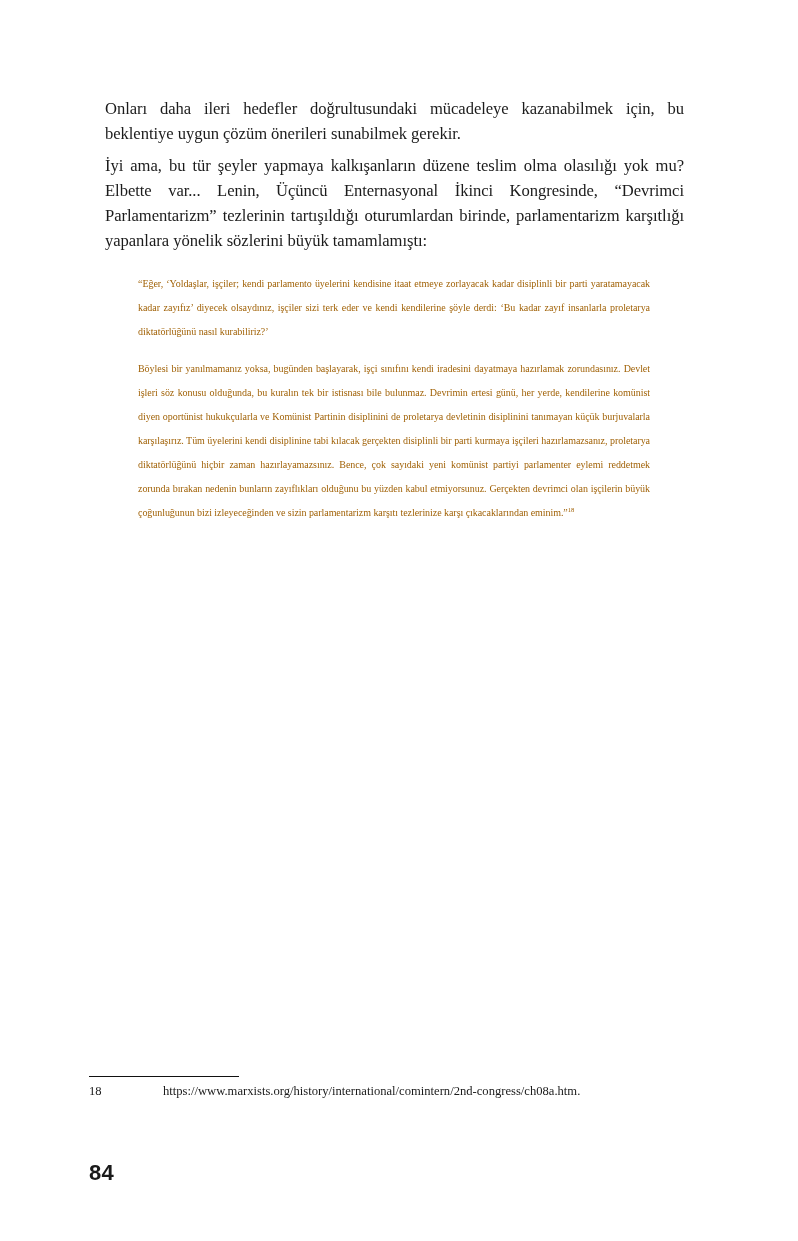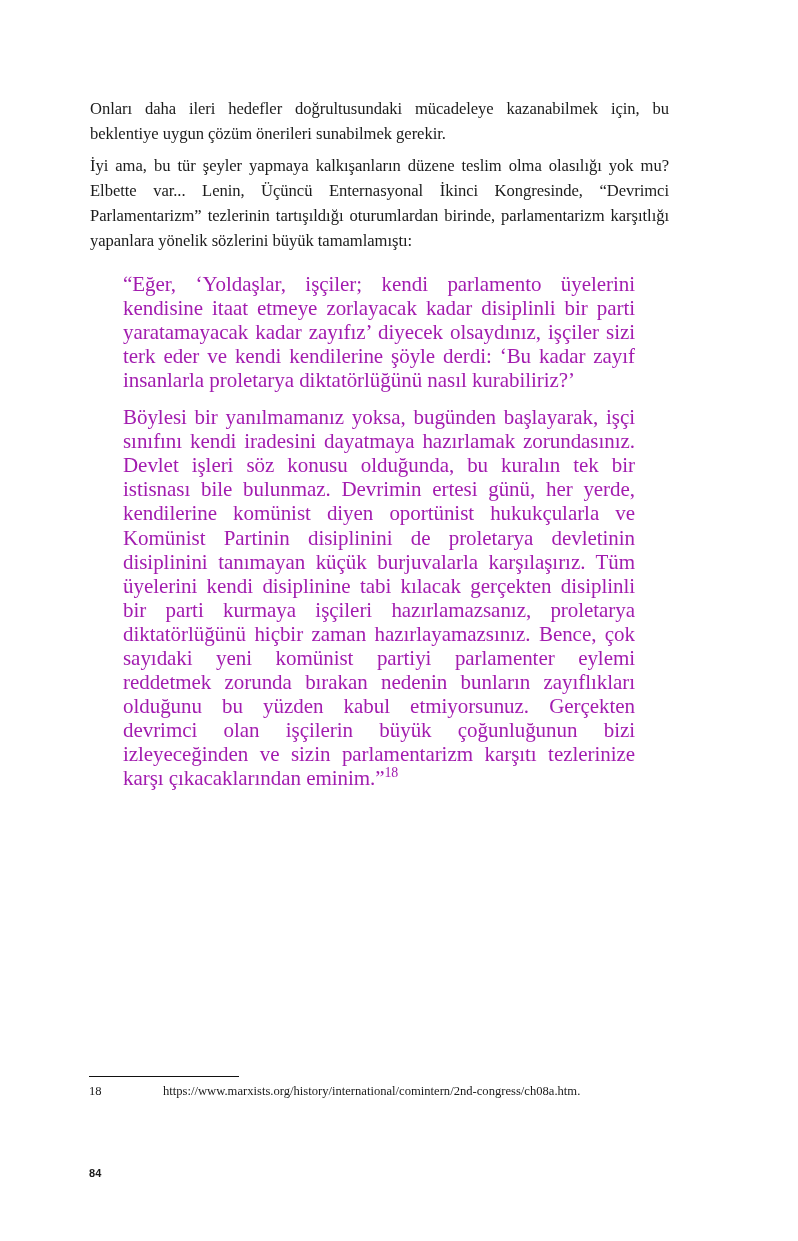--- a/index.html
+++ b/index.html
@@ -19,21 +19,21 @@
   .page {
     position: absolute;
     left: 0; top: 0;
     width: 798px;
     height: 1241px;
     background: #fff;
   }
 
   .content {
     position: absolute;
-    left: 90px;
+    left: 105px;
     top: 96px;
     width: 579px;
   }
 
   p {
     margin: 0;
     padding: 0;
   }
 
   .body-par {
@@ -49,26 +49,26 @@
   .body-par:last-child { margin-bottom: 0; }
 
   .quote-block {
     margin-top: 18px;
     margin-left: 33px;
     margin-right: 34px;
     width: 512px;
   }
 
   .quote-par {
-    font-size: 21px;
+    font-size: 10px;
     line-height: 24.1px;
     text-align: justify;
     text-justify: inter-word;
     hyphens: manual;
-    color: #a21caf;
+    color: #a16207;
     margin-bottom: 13px;
     letter-spacing: -0.05px;
   }
   .quote-par.tight { margin-bottom: 14px; }
   .quote-par:last-child { margin-bottom: 16px; }
 
   sup.fn-ref {
     font-size: 0.66em;
     vertical-align: super;
     line-height: 0;
@@ -100,21 +100,21 @@
     display: inline-block;
     min-width: 74px;
   }
 
   .page-number {
     position: absolute;
     left: 89px;
     top: 1163px;
     font-family: "Liberation Sans", "DejaVu Sans", sans-serif;
     font-weight: bold;
-    font-size: 11px;
+    font-size: 22px;
     line-height: 20px;
     color: #1a1a1a;
     letter-spacing: 0.2px;
   }
 </style>
 </head>
 <body>
 
 <div class="page">
 

